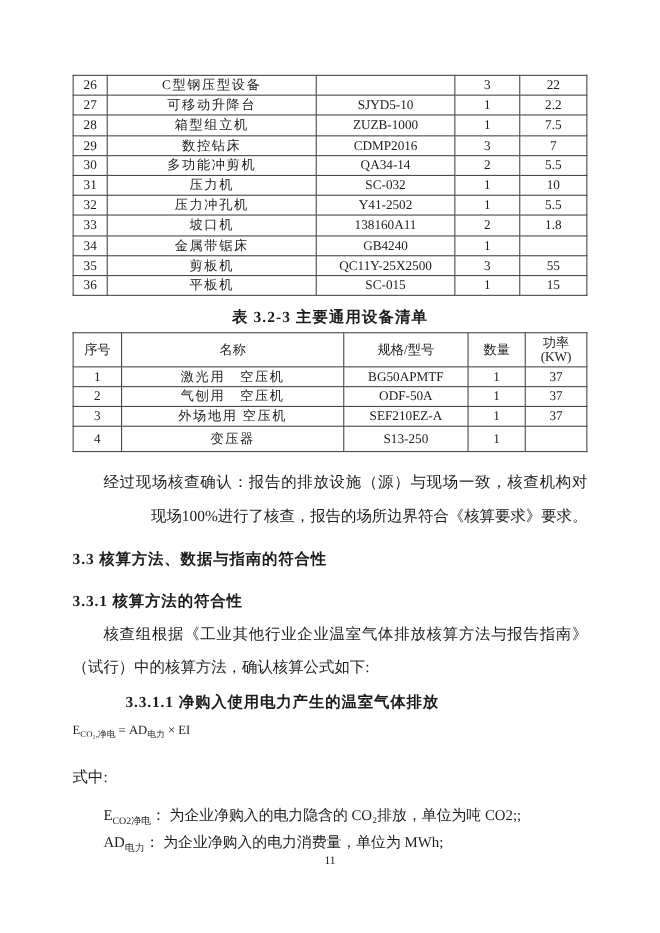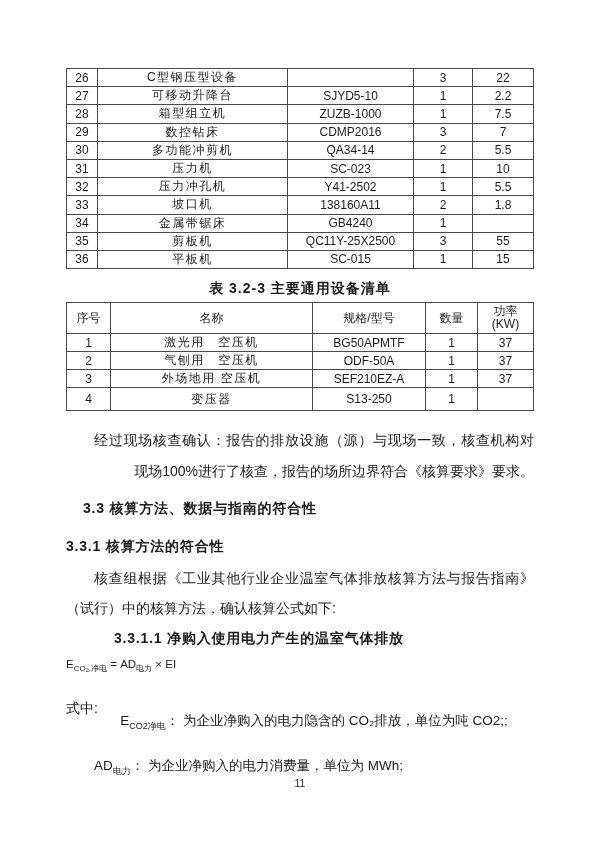--- a/index.html
+++ b/index.html
@@ -1,18 +1,18 @@
 <!DOCTYPE html>
 <html><head>
 <meta charset="utf-8">
 <style>
   html,body{margin:0;padding:0;background:#fff;}
   .page{
     position:relative;width:600px;height:824px;background:#ffffff;overflow:hidden;
-    font-family:Liberation Sans, sans-serif;color:#1c1c1c;
+    font-family:Liberation Serif, serif;color:#1c1c1c;
   }
   
   table{border-collapse:collapse;table-layout:fixed;position:absolute;left:66px;width:467px;}
   td,th{border:1px solid #4a4a4a;text-align:center;vertical-align:middle;
         font-size:12px;font-weight:normal;padding:0;overflow:hidden;white-space:nowrap;}
   #table1 td{height:17.2px;}
   #table2 td{height:17px;}
   #table2 tr.hdr th{height:30px;font-size:12px;}
   .name-cell{letter-spacing:1.5px;}
   .hdr-2line span{display:block;line-height:13px;}
@@ -76,21 +76,21 @@
       <tr>
           <td>30</td>
           <td class="name-cell">多功能冲剪机</td>
           <td>QA34-14</td>
           <td>2</td>
           <td>5.5</td>
         </tr>
       <tr>
           <td>31</td>
           <td class="name-cell">压力机</td>
-          <td>SC-023</td>
+          <td>SC-032</td>
           <td>1</td>
           <td>10</td>
         </tr>
       <tr>
           <td>32</td>
           <td class="name-cell">压力冲孔机</td>
           <td>Y41-2502</td>
           <td>1</td>
           <td>5.5</td>
         </tr>
@@ -173,39 +173,39 @@
           <td>S13-250</td>
           <td>1</td>
           <td></td>
         </tr>
     </tbody>
   </table>
 
   <div class="para-line fill indent" style="top:430px;">经过现场核查确认：报告的排放设施（源）与现场一致，核查机构对</div>
   <div class="para-line" style="top:461px;text-align:right;">现场100%进行了核查，报告的场所边界符合《核算要求》要求。</div>
 
-  <div class="heading" style="top:500px;margin-left:17px;">3.3 核算方法、数据与指南的符合性</div>
+  <div class="heading" style="top:500px;">3.3 核算方法、数据与指南的符合性</div>
   <div class="heading" style="top:538px;">3.3.1 核算方法的符合性</div>
 
   <div class="para-line fill indent" style="top:568px;">核查组根据《工业其他行业企业温室气体排放核算方法与报告指南》</div>
   <div class="para-line" style="top:598px;">（试行）中的核算方法，确认核算公式如下:</div>
 
   <div class="heading" style="top:630px;margin-left:48px;">3.3.1.1 净购入使用电力产生的温室气体排放</div>
 
   <div class="formula" style="top:658px;">
     <span>E</span><sub>CO₂,净电</sub>
     <span>=</span>
     <span>AD</span><sub>电力</sub>
     <span>×</span>
     <span>EI</span>
   </div>
 
   <div class="para-line" style="top:698px;">式中:</div>
 
-  <div class="def-line" style="top:712px;text-align:center;">
+  <div class="def-line" style="top:732px;">
     <span>E</span><sub>CO2净电</sub><span>：</span>
     <span>为企业净购入的电力隐含的 CO₂排放，单位为吨 CO2;;</span>
   </div>
 
   <div class="def-line" style="top:757px;">
     <span>AD</span><sub>电力</sub><span>：</span>
     <span>为企业净购入的电力消费量，单位为 MWh;</span>
   </div>
 
   <div class="pageno" style="top:777px;">11</div>

